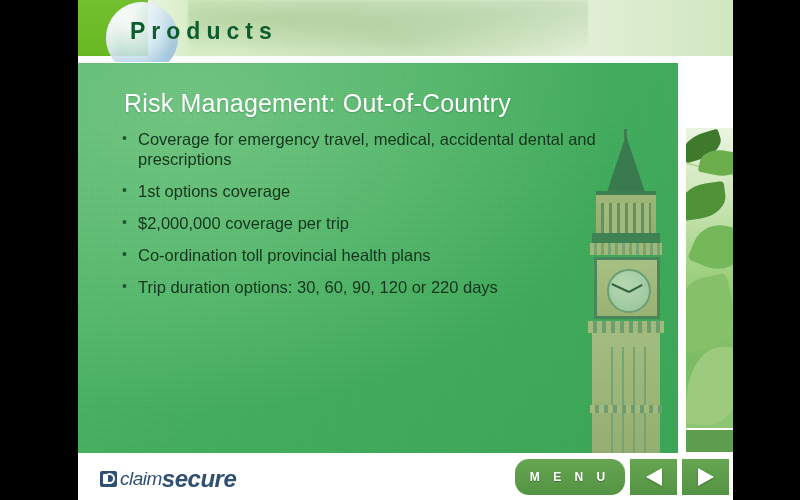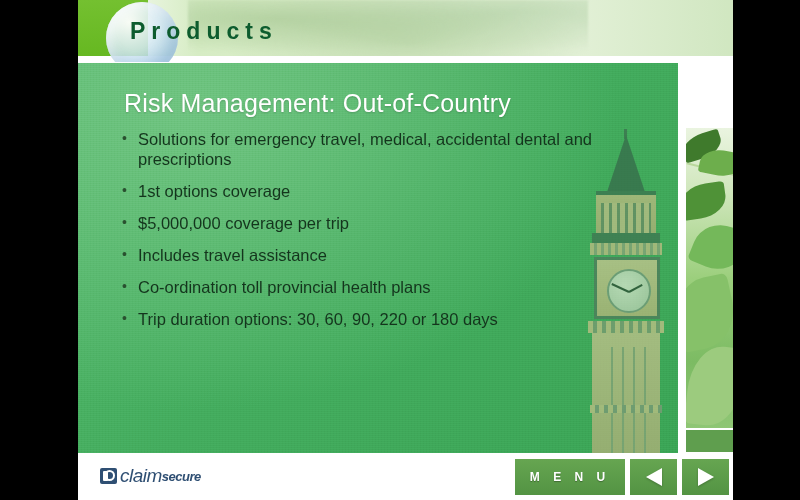--- a/index.html
+++ b/index.html
@@ -170,33 +170,33 @@
   .logo-mark::after {
     content:""; position:absolute; right:2px; top:2px; width:7px; height:7px;
     border:2px solid #ffffff; border-radius:50%;
   }
   .logo-claim {
     font-family:"Liberation Sans", sans-serif; font-style:italic; font-weight:400;
     font-size:19px; color:#2f4f73; letter-spacing:-.5px;
   }
   .logo-secure {
     font-family:"Liberation Sans", sans-serif; font-style:italic; font-weight:bold;
-    font-size:13px; color:#2f4f73; letter-spacing:-.5px;
+    font-size:24px; color:#2f4f73; letter-spacing:-.5px;
   }
   .tagline {
     position:absolute; left:140px; top:19px;
     font-size:9.5px; font-style:italic; font-weight:bold; color:#8a8a8a; letter-spacing:.6px;
   }
 
   .menu-btn {
     position:absolute; left:437px; top:6px; width:110px; height:36px;
     background:linear-gradient(to bottom,#66a551,#539343);
     display:flex; align-items:center; justify-content:center;
     color:#ffffff; font-size:12px; font-weight:bold; letter-spacing:5px;
-    text-shadow:0 1px 1px rgba(0,0,0,.3); cursor:pointer;
+    text-shadow:0 1px 1px rgba(0,0,0,.3); cursor:pointer;border-radius:14px;
   }
   .nav-btn {
     position:absolute; top:6px; width:47px; height:36px;
     background:linear-gradient(to bottom,#66a551,#539343);
     display:flex; align-items:center; justify-content:center; cursor:pointer;
   }
   .nav-prev { left:552px; }
   .nav-next { left:604px; }
   .tri { width:0; height:0; filter:drop-shadow(0 1px 1px rgba(0,0,0,.25)); }
   .tri-left  { border-top:9px solid transparent; border-bottom:9px solid transparent; border-right:16px solid #ffffff; }
@@ -234,26 +234,25 @@
             </div>
           </div>
           <div class="bb-corbel"></div>
           <div class="bb-shaft"></div>
           <div class="bb-shaft2"></div>
         </div>
 
         <div class="slide-title">Risk Management: Out-of-Country</div>
 
         <div class="bullets">
-          <div class="bullet">Solutions for emergency travel, medical, accidental dental and prescriptions</div>
+          <div class="bullet">Coverage for emergency travel, medical, accidental dental and prescriptions</div>
           <div class="bullet">1st options coverage</div>
-          <div class="bullet">$5,000,000 coverage per trip</div>
-          <div class="bullet">Includes travel assistance</div>
+          <div class="bullet">$2,000,000 coverage per trip</div>
           <div class="bullet">Co-ordination toll provincial health plans</div>
-          <div class="bullet">Trip duration options: 30, 60, 90, 220 or 180 days</div>
+          <div class="bullet">Trip duration options: 30, 60, 90, 120 or 220 days</div>
         </div>
 
       </div>
 
       <div class="right-col">
         <div class="leafpic">
           <div class="stem"></div>
           <div class="leaf a"></div>
           <div class="leaf b"></div>
           <div class="leaf c"></div>

